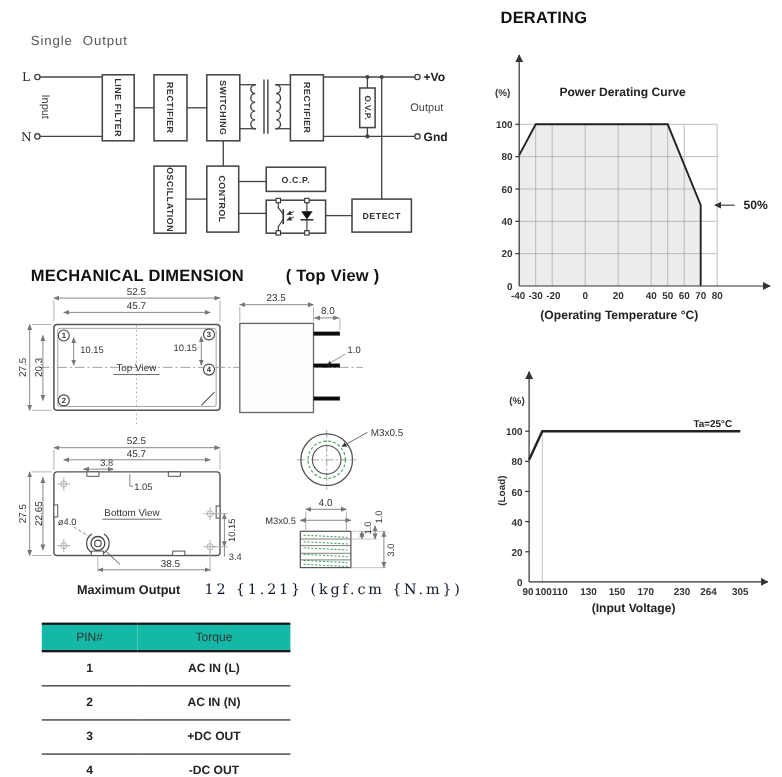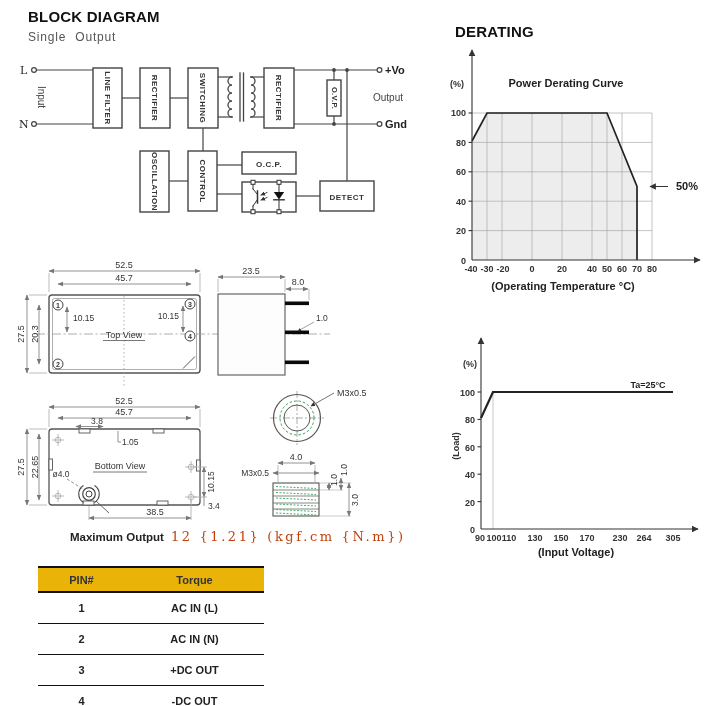--- a/index.html
+++ b/index.html
@@ -20,26 +20,26 @@
   .ctitle{font-size:11px;font-weight:bold;fill:#222;}
   .cxl{font-size:11px;font-weight:bold;fill:#222;}
   .ann{font-size:11px;font-weight:bold;fill:#222;}
   .anns{font-size:9px;font-weight:bold;fill:#222;}
   .dt{font-size:8.5px;fill:#333;}
   .dtb{font-size:9px;fill:#333;}
   .pin{font-size:7px;font-weight:bold;fill:#333;}
   
   table.pin-table{position:absolute;left:38px;top:566px;width:226px;border-collapse:collapse;
      font-size:11px;color:#222;text-align:center;}
-  table.pin-table th{background:#eab308;font-weight:bold;height:21px;
+  table.pin-table th{background:#14b8a6;font-weight:normal;height:21px;
      border-top:2px solid #111;border-bottom:2px solid #111;color:#333;}
   table.pin-table td{height:28px;border-bottom:1.4px solid #111;font-weight:bold;color:#222;}
   .torque{position:absolute;left:70px;top:529px;font-size:11.5px;font-weight:bold;color:#222;}
   .torque .val{font-family:"DejaVu Serif",serif;font-weight:normal;font-size:13px;
-     letter-spacing:2.6px;color:#c2410c;margin-left:7px;}
+     letter-spacing:2.6px;color:#0f172a;margin-left:22px;}
 </style>
 </head>
 <body>
 
 <div id="page">
 
 <svg width="711" height="706" viewBox="0 0 711 706">
   <defs>
     <marker id="ar" viewBox="0 0 10 10" refX="9" refY="5" markerWidth="7" markerHeight="7" orient="auto-start-reverse">
           <path d="M0,1L10,5L0,9z" fill="#777"></path>
@@ -391,23 +391,25 @@
       <line x1="349" y1="483" x2="349" y2="516" marker-start="url(#ar)" marker-end="url(#ar)"></line>
     </g>
     <text class="dtb" text-anchor="middle" x="296" y="460">4.0</text>
     <text class="dt" text-anchor="end" x="269" y="476">M3x0.5</text>
     <text class="dt" text-anchor="middle" transform="rotate(-90,334,480)" x="334" y="483">1.0</text>
     <text class="dt" text-anchor="middle" transform="rotate(-90,344,470)" x="344" y="473">1.0</text>
     <text class="dt" text-anchor="middle" transform="rotate(-90,355,500)" x="355" y="503">3.0</text>
   </g>
 </svg>
 
-  <div class="h1" style="left:28px;top:8px;">BLOCK DIAGRAM</div>
   <div class="sub" style="left:28px;top:30px;text-align:center;">Single Output</div>
-  <div class="h1" style="left:455px;top:23px;">DERATING</div>
+  <div class="h1" style="left:455px;top:8px;">DERATING</div>
+  <div class="h1" style="left:28px;top:242px;">
+    <span>MECHANICAL DIMENSION</span><span class="mech-suffix">( Top View )</span>
+  </div>
 
   <div class="torque">
     <span>Maximum Output</span><span class="val">12 {1.21} (kgf.cm {N.m})</span>
   </div>
 
   <table class="pin-table">
     <thead>
       <tr>
         <th style="width:85px;">PIN#</th>
         <th>Torque</th>

